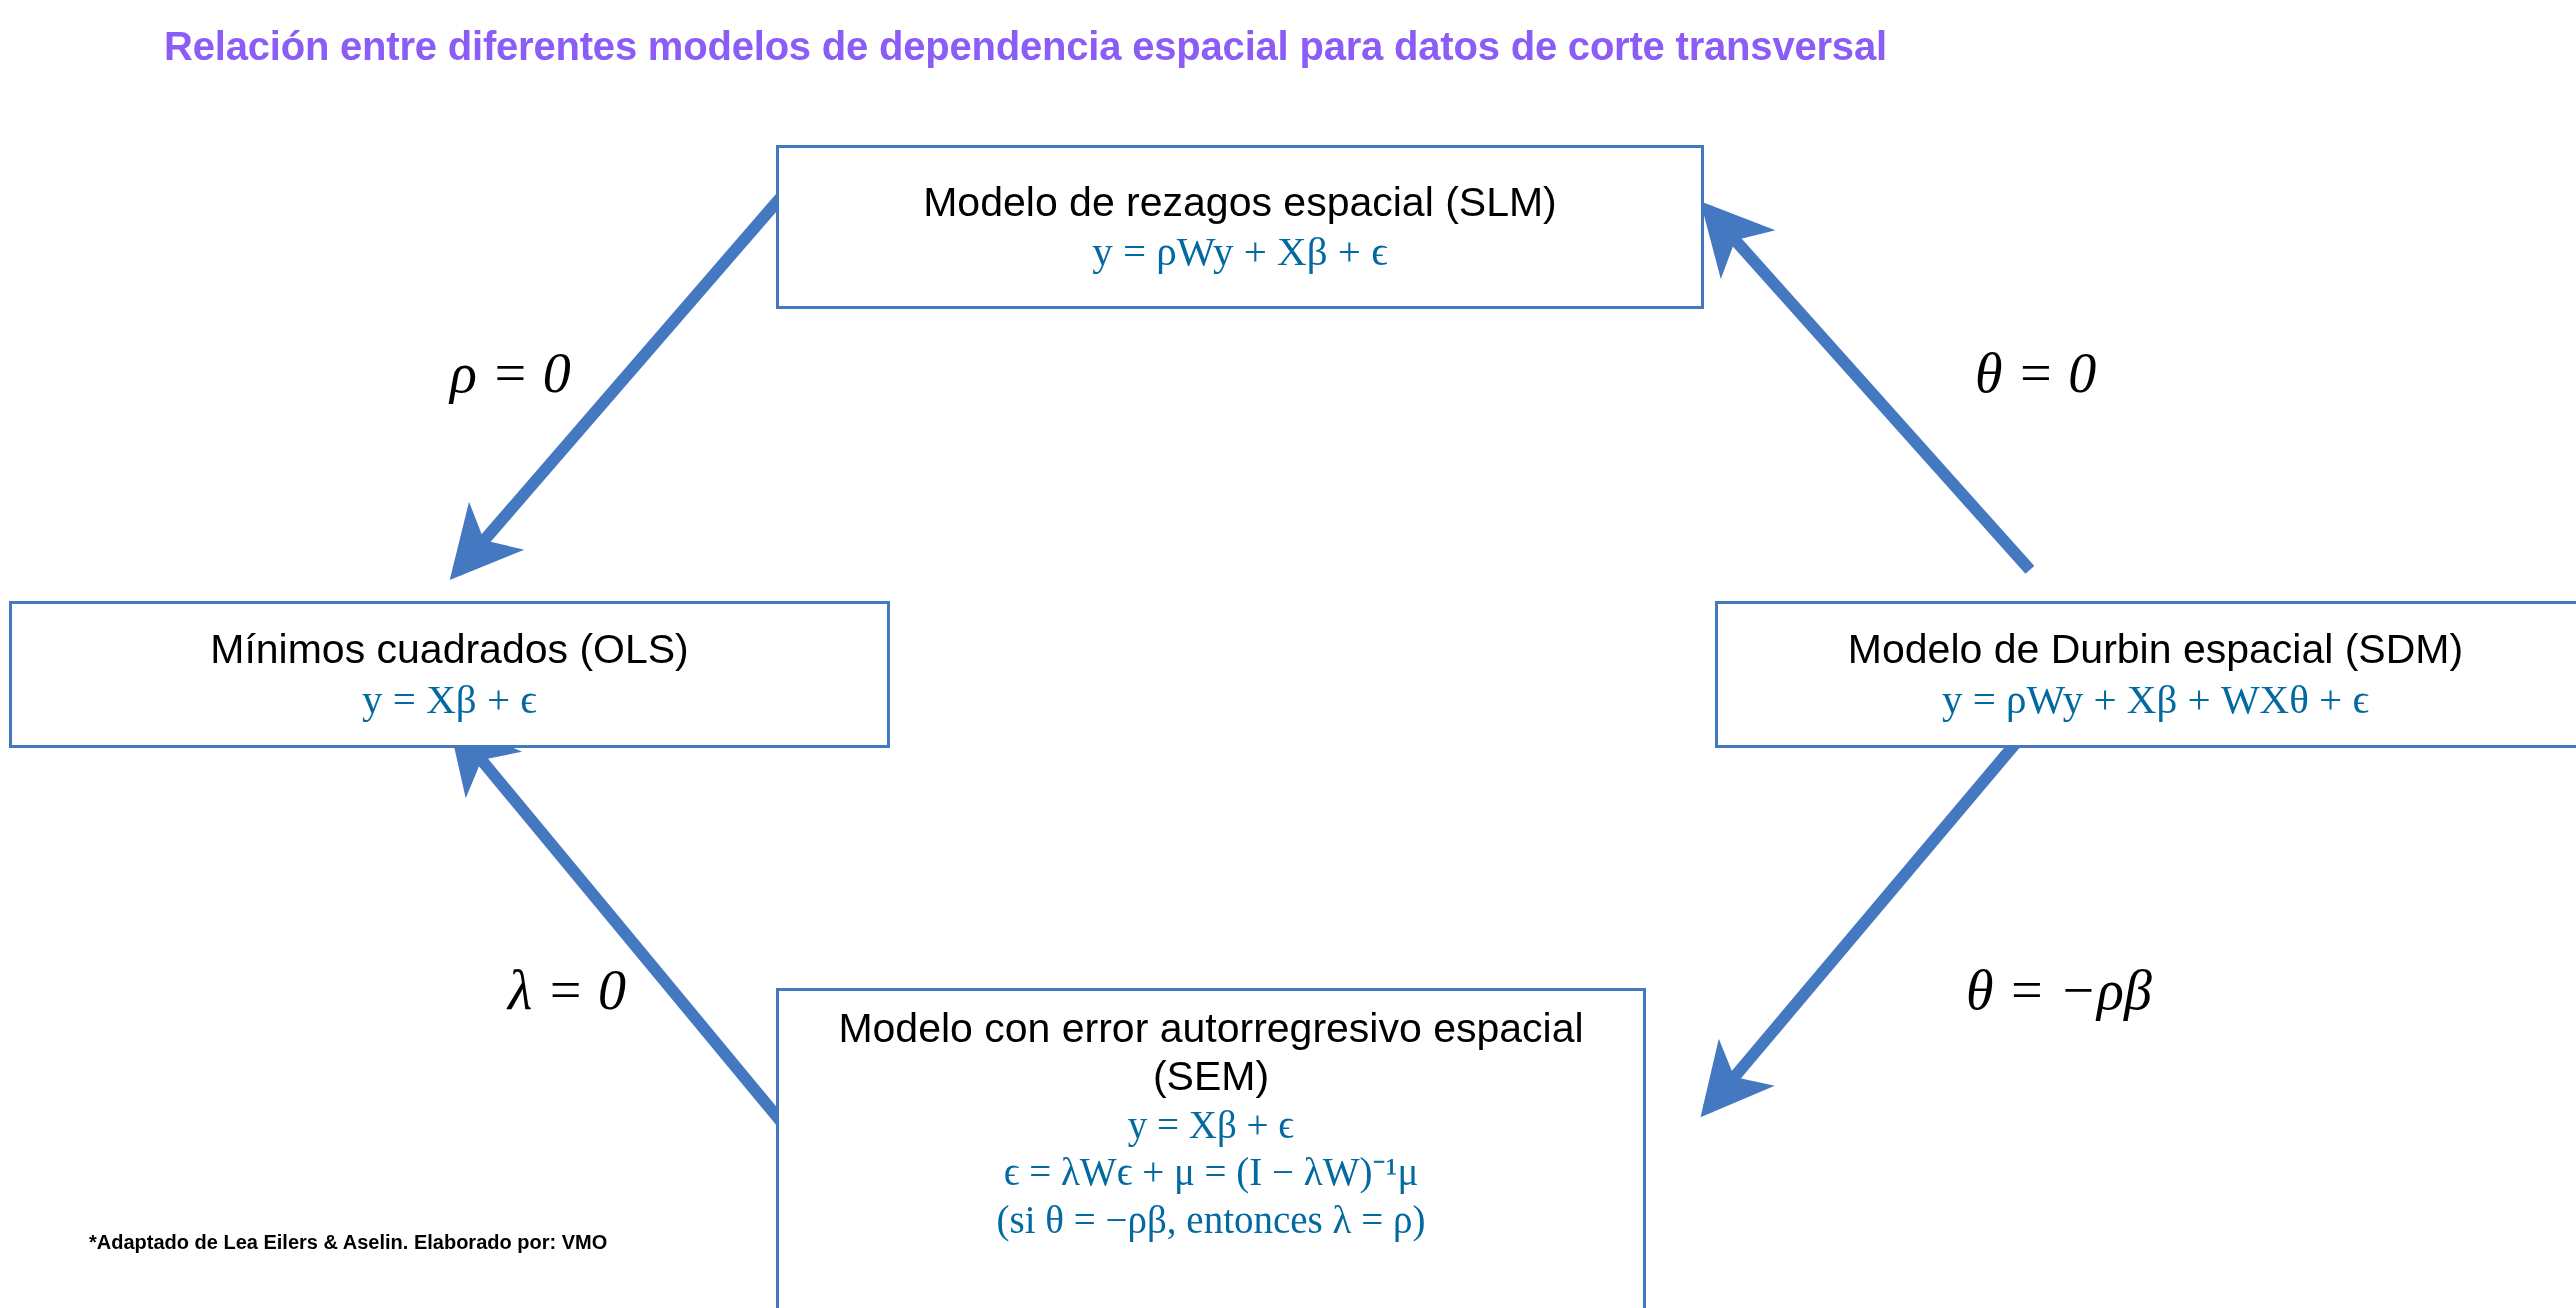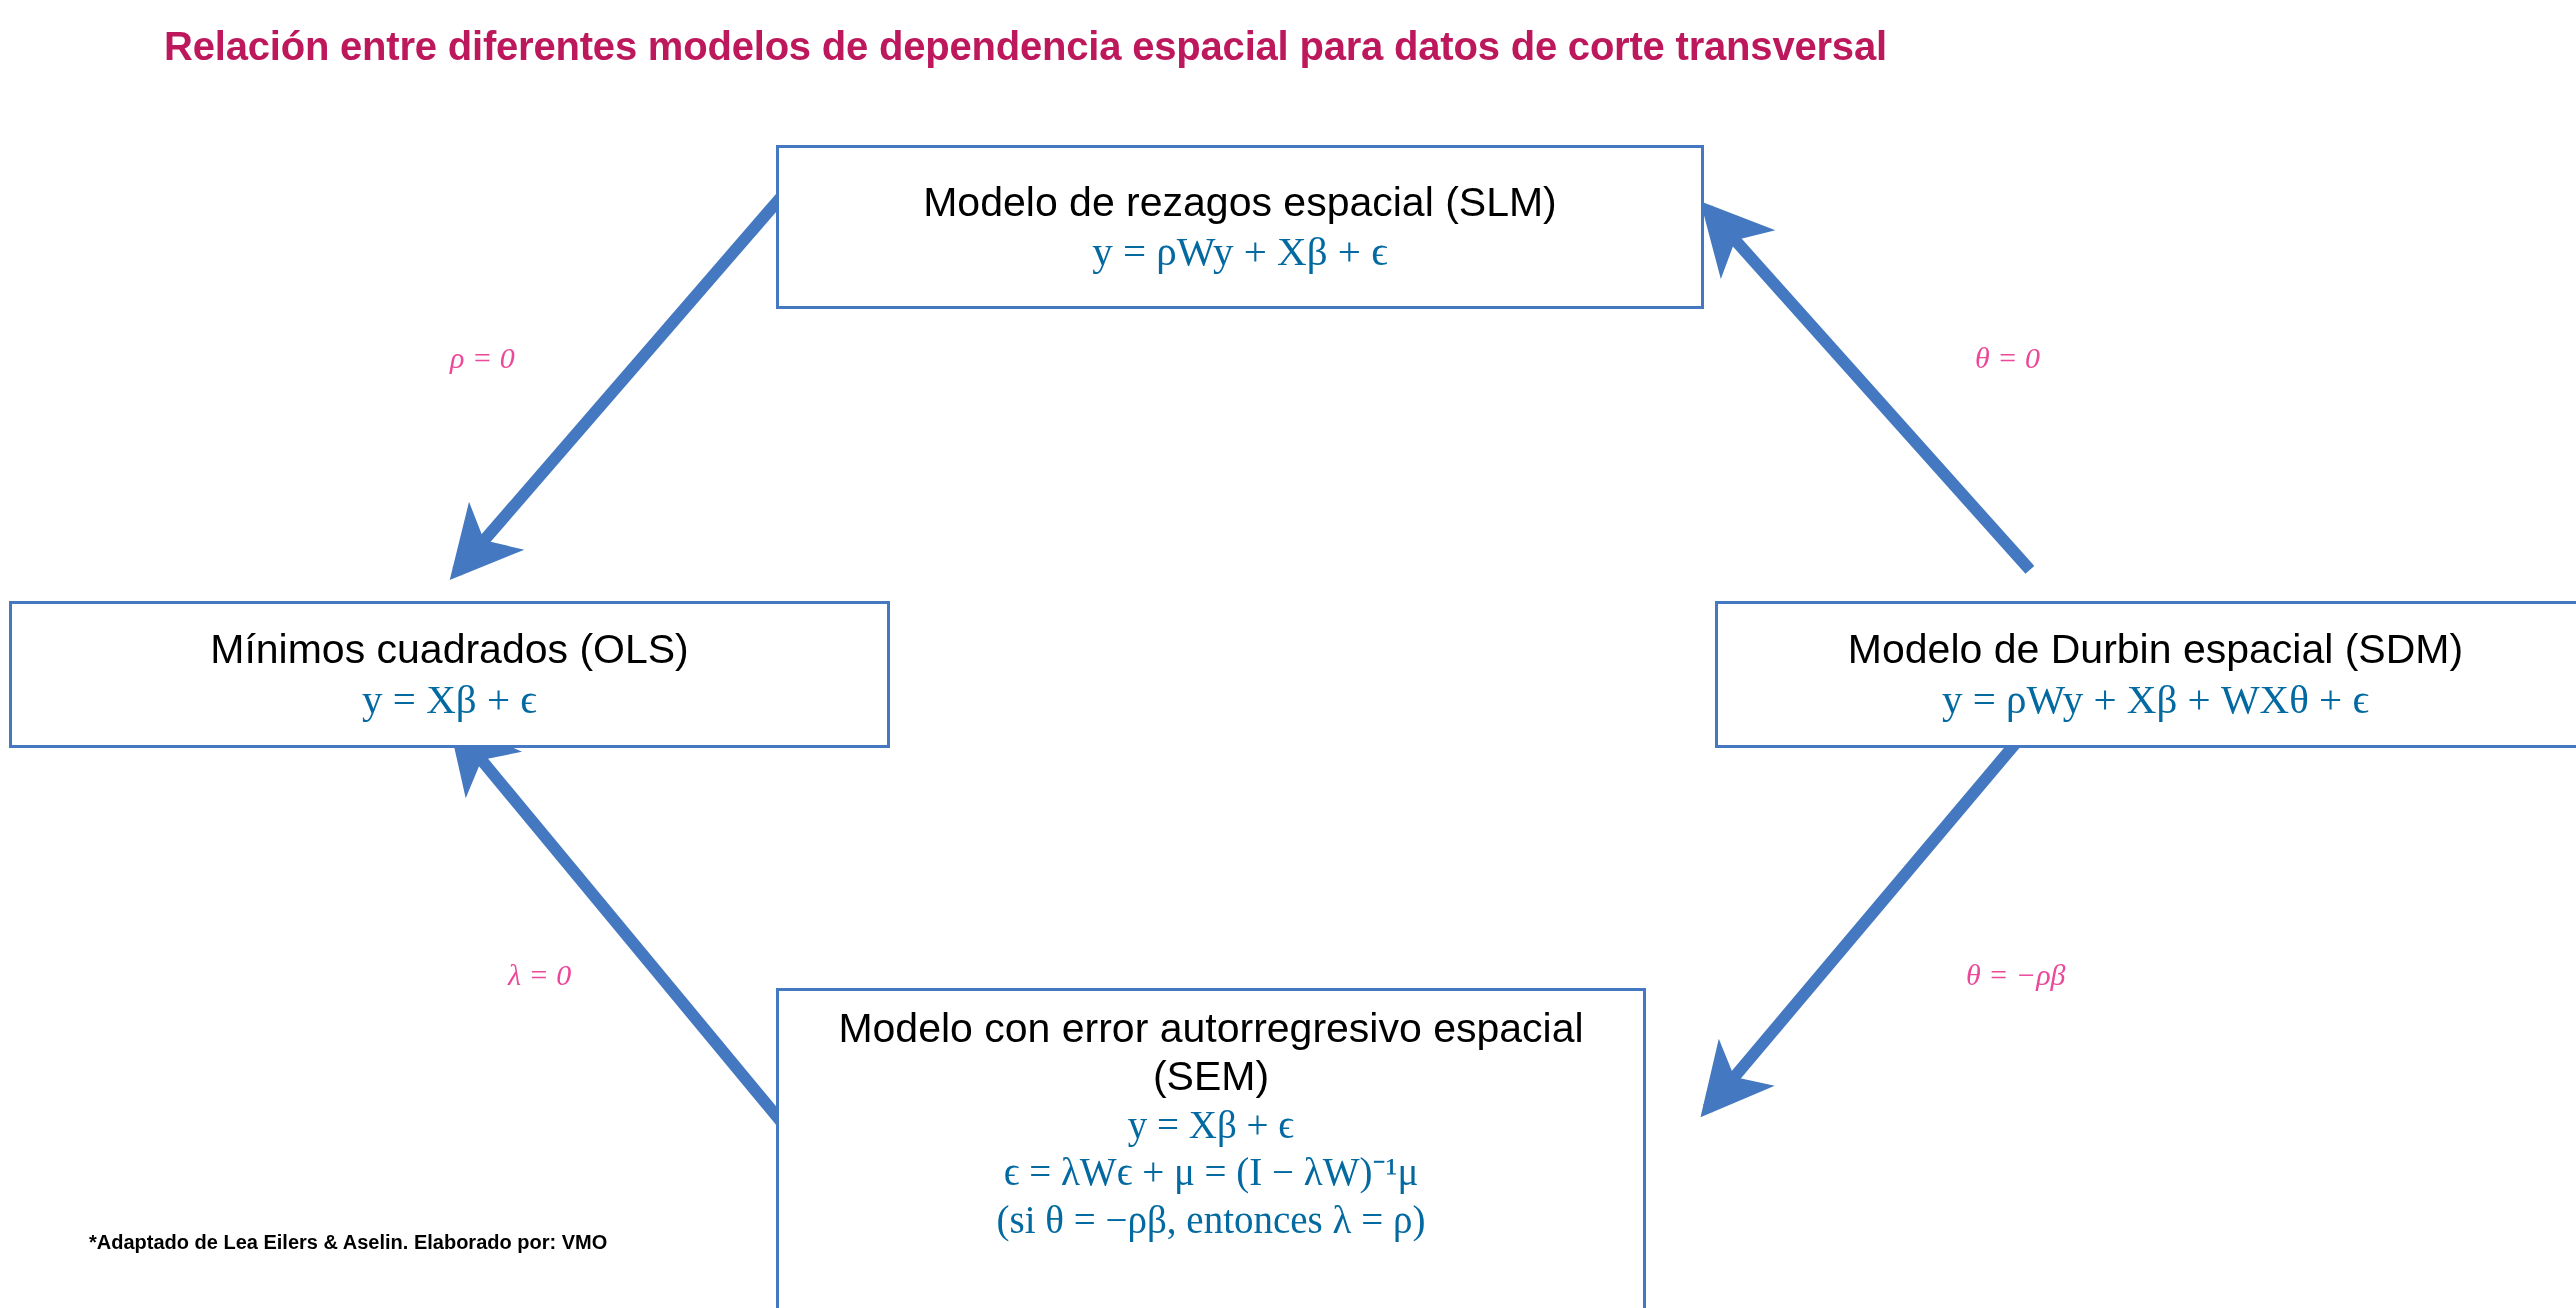--- a/index.html
+++ b/index.html
@@ -23,21 +23,21 @@
     position: absolute;
     left: 0;
     top: 24px;
     width: 2576px;
     text-align: left;
     padding-left: 164px;
     box-sizing: border-box;
     font-family: "Liberation Sans", sans-serif;
     font-weight: bold;
     font-size: 40px;
-    color: #be185d;
+    color: #8b5cf6;
     letter-spacing: -0.2px;
     white-space: nowrap;
   }
 
   
   #arrow-layer {
     position: absolute;
     left: 0;
     top: 0;
     width: 2576px;
@@ -101,22 +101,22 @@
     padding-top: 13px;
   }
   #node-sem .node-eq { font-size: 39px; }
   #node-sem .node-title { font-size: 41px; }
 
   
   .edge-label {
     position: absolute;
     font-family: "Liberation Serif", serif;
     font-style: italic;
-    font-size: 30px;
-    color: #ec4899;
+    font-size: 56px;
+    color: #000000;
     white-space: nowrap;
     z-index: 4;
   }
   #edge-label-rho   { left: 450px;  top: 341px; }
   #edge-label-theta { left: 1975px; top: 341px; text-align: center; }
   #edge-label-lambda{ left: 508px;  top: 958px; text-align: right; }
   #edge-label-theta-rhobeta { left: 1966px; top: 958px; }
 
   
   #footnote {

